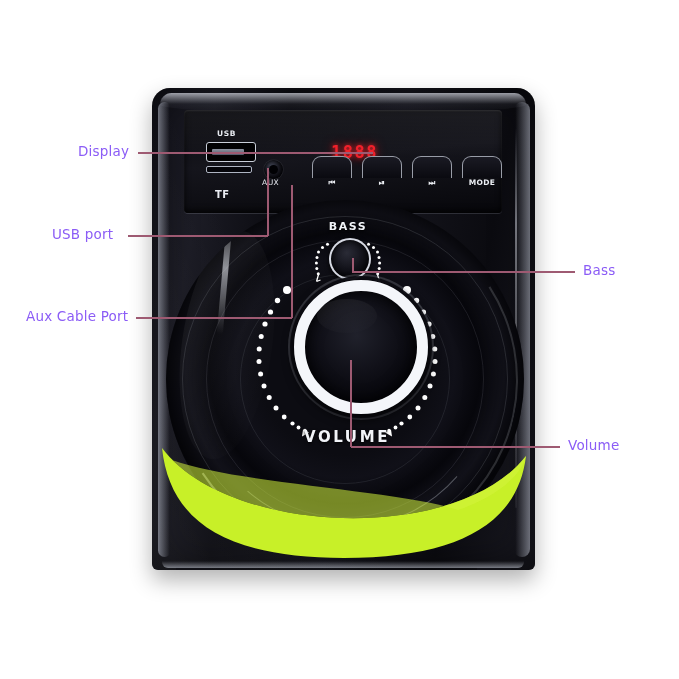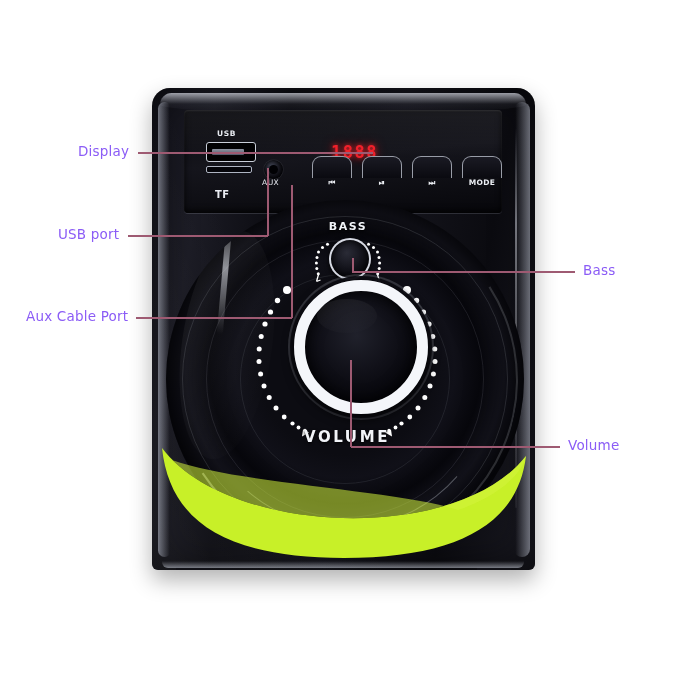--- a/index.html
+++ b/index.html
@@ -422,21 +422,21 @@
     </svg>
 
     <div class="foot l"></div>
     <div class="foot r"></div>
     <div class="bevel-bottom"></div>
   </div>
 
   <div class="callout-text" style="left:78px; top:143px;">Display</div>
   <div class="lead h" style="left:138px; top:152px; width:235px;"></div>
 
-  <div class="callout-text" style="left:58px; top:226px;">USB port</div>
+  <div class="callout-text" style="left:52px; top:226px;">USB port</div>
   <div class="lead h" style="left:128px; top:235px; width:140px;"></div>
   <div class="lead v" style="left:267px; top:168px; height:68px;"></div>
 
   <div class="callout-text" style="left:26px; top:308px;text-align:right;">Aux Cable Port</div>
   <div class="lead h" style="left:136px; top:317px; width:156px;"></div>
   <div class="lead v" style="left:291px; top:185px; height:133px;"></div>
 
   <div class="callout-text" style="left:583px; top:262px;">Bass</div>
   <div class="lead h" style="left:352px; top:271px; width:223px;"></div>
   <div class="lead v" style="left:352px; top:258px; height:14px;"></div>

